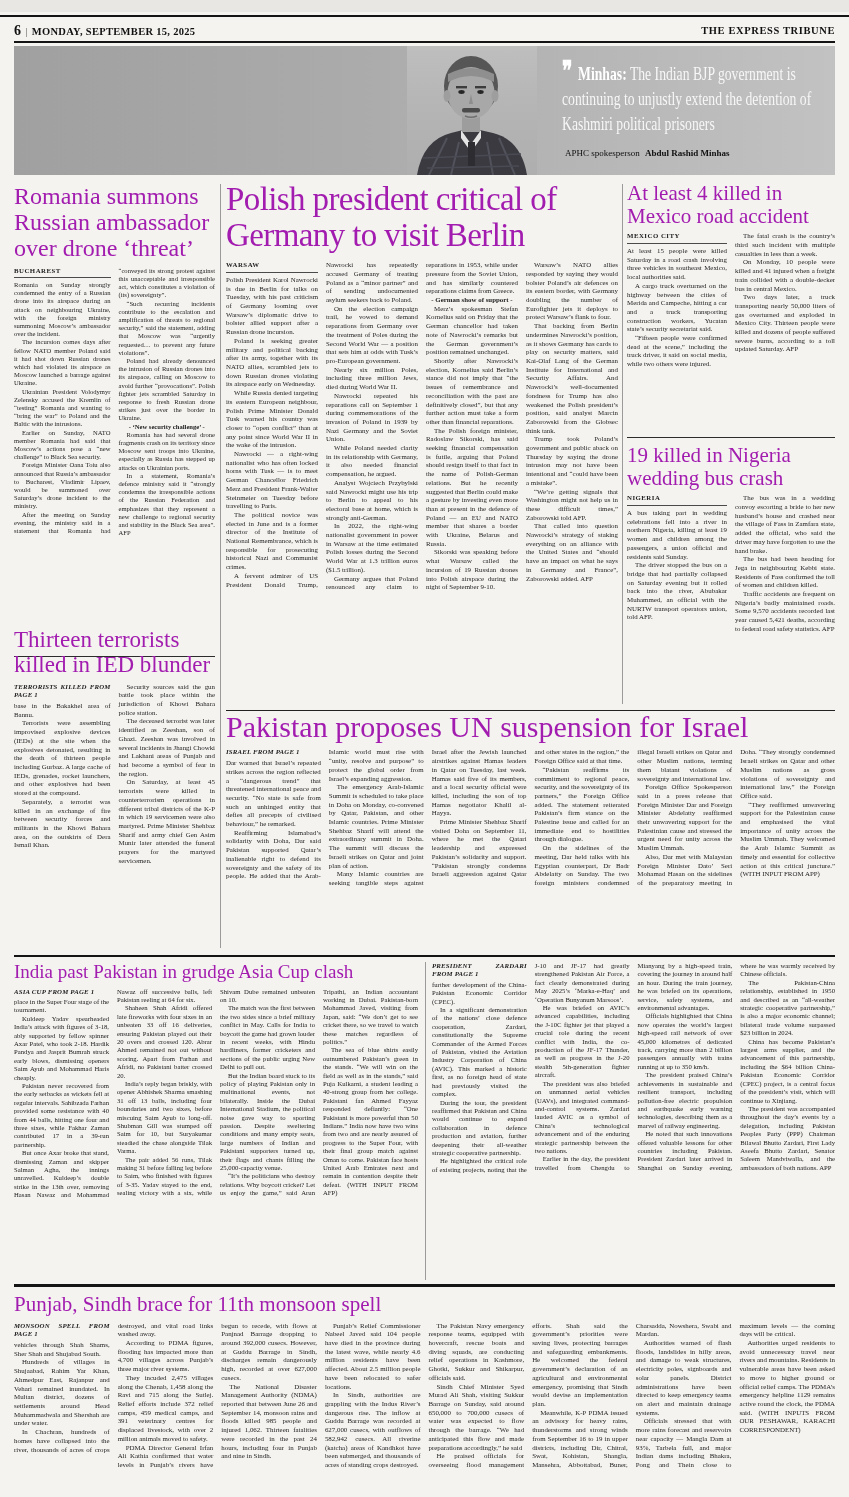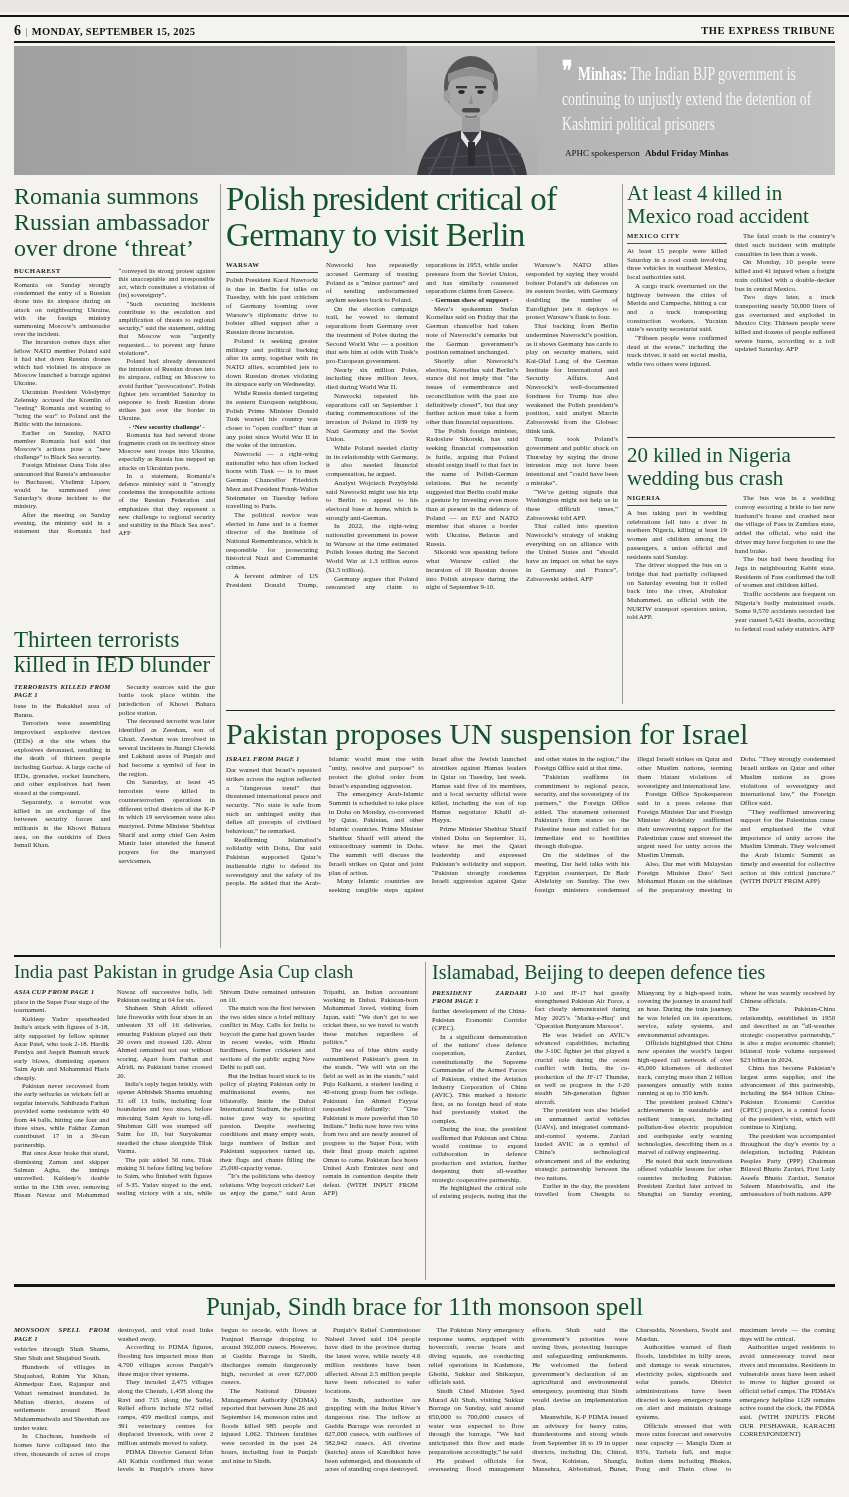--- a/index.html
+++ b/index.html
@@ -18,21 +18,21 @@
                  color:#fcfcfc;letter-spacing:-3px;z-index:1;}
   .portrait{position:absolute;left:393px;top:0;width:130px;height:129px;z-index:2;}
   .quote{position:absolute;left:548px;top:13px;width:392px;transform:scaleX(.72);
          transform-origin:0 0;font-size:19px;line-height:25px;color:#f7f7f7;z-index:3;}
   .qmark{font-weight:700;font-size:27px;color:#fff;margin-right:3px;}
   .qname{font-weight:700;color:#fff;}
   .attribution{position:absolute;left:551px;top:102px;font-size:9px;color:#101010;z-index:3;}
   .attribution b{margin-left:3px;}
   
   .article{position:absolute;}
-  .headline{margin:0 0 5px 0;font-weight:400;color:#14532d;line-height:1.08;}
+  .headline{margin:0 0 5px 0;font-weight:400;color:#a21caf;line-height:1.08;}
   .body{column-gap:8px;overflow:hidden;font-size:6.9px;line-height:8.7px;text-align:justify;}
   .body.tight{font-size:6.7px;line-height:8.4px;}
   .body.xtight{font-size:6.6px;line-height:8.2px;}
   .body p{margin:0;text-align:justify;}
   .body p + p{text-indent:8px;}
   .body p.centered{text-align:center;text-indent:0;font-weight:700;}
   .dateline{font-weight:700;font-size:6.8px;letter-spacing:.5px;border-bottom:1px solid #4a4a4a;
             padding-bottom:2px;margin-bottom:3px;color:#222;}
   .kicker{font-style:italic;font-weight:700;font-size:6.8px;letter-spacing:.2px;margin-bottom:2px;color:#222;}
   .cols2{column-count:2;} .cols4{column-count:4;} .cols6{column-count:6;} .cols8{column-count:8;}
@@ -78,21 +78,21 @@
       <rect x="55" y="62" width="18" height="4.5" rx="2" fill="#4b4b4b"></rect>
       <path d="M58 70 Q64 72.5 70 70" stroke="#6f6f6f" stroke-width="1.6" fill="none"></path>
     </svg>
     <div class="quote">
       <span class="qmark">❞</span>
       <span class="qname">Minhas:</span>
       <span class="qtext">The Indian BJP government is continuing to unjustly extend the detention of Kashmiri political prisoners</span>
     </div>
     <div class="attribution">
       <span>APHC spokesperson</span>
-      <b>Abdul Friday Minhas</b>
+      <b>Abdul Rashid Minhas</b>
     </div>
   </div>
 
   <div class="vrule" style="left:220px;top:172px;height:764px;"></div>
   <div class="vrule" style="left:622px;top:172px;height:520px;"></div>
   <div class="vrule" style="left:425px;top:950px;height:318px;"></div>
 
   <section class="article" style="left:14px;top:172px;width:201px;">
     <h2 class="headline" style="font-size:24px;">Romania summons Russian ambassador over drone ‘threat’</h2>
     <div class="body cols2 xtight" style="height:358px;">
@@ -150,21 +150,21 @@
         <p>“Fifteen people were confirmed dead at the scene,” including the truck driver, it said on social media, while two others were injured.</p>
         <p>The fatal crash is the country’s third such incident with multiple casualties in less than a week.</p>
         <p>On Monday, 10 people were killed and 41 injured when a freight train collided with a double-decker bus in central Mexico.</p>
         <p>Two days later, a truck transporting nearly 50,000 liters of gas overturned and exploded in Mexico City. Thirteen people were killed and dozens of people suffered severe burns, according to a toll updated Saturday. AFP</p>
       </div>
   </section>
 
   <div class="rule" style="left:627px;top:425px;width:208px;height:1px;background:#2c2c2c;"></div>
 
   <section class="article" style="left:627px;top:432px;width:208px;">
-    <h2 class="headline" style="font-size:21px;">20 killed in Nigeria wedding bus crash</h2>
+    <h2 class="headline" style="font-size:21px;">19 killed in Nigeria wedding bus crash</h2>
     <div class="body cols2" style="height:206px;">
       <div class="dateline">NIGERIA</div>
     <p>A bus taking part in wedding celebrations fell into a river in northern Nigeria, killing at least 19 women and children among the passengers, a union official and residents said Sunday.</p>
         <p>The driver stopped the bus on a bridge that had partially collapsed on Saturday evening but it rolled back into the river, Abubakar Muhammed, an official with the NURTW transport operators union, told AFP.</p>
         <p>The bus was in a wedding convoy escorting a bride to her new husband’s house and crashed near the village of Fass in Zamfara state, added the official, who said the driver may have forgotten to use the hand brake.</p>
         <p>The bus had been heading for Jega in neighbouring Kebbi state. Residents of Fass confirmed the toll of women and children killed.</p>
         <p>Traffic accidents are frequent on Nigeria’s badly maintained roads. Some 9,570 accidents recorded last year caused 5,421 deaths, according to federal road safety statistics. AFP</p>
       </div>
   </section>
 
@@ -176,21 +176,21 @@
       <div class="kicker">TERRORISTS KILLED FROM PAGE 1</div>
     <p>base in the Bakakhel area of Bannu.</p>
         <p>Terrorists were assembling improvised explosive devices (IEDs) at the site when the explosives detonated, resulting in the death of thirteen people including Gurbaz. A large cache of IEDs, grenades, rocket launchers, and other explosives had been stored at the compound.</p>
         <p>Separately, a terrorist was killed in an exchange of fire between security forces and militants in the Khowi Bahara area, on the outskirts of Dera Ismail Khan.</p>
         <p>Security sources said the gun battle took place within the jurisdiction of Khowi Bahara police station.</p>
         <p>The deceased terrorist was later identified as Zeeshan, son of Ghazi. Zeeshan was involved in several incidents in Jhangi Chowki and Lakhani areas of Punjab and had become a symbol of fear in the region.</p>
         <p>On Saturday, at least 45 terrorists were killed in counterterrorism operations in different tribal districts of the K-P in which 19 servicemen were also martyred. Prime Minister Shehbaz Sharif and army chief Gen Asim Munir later attended the funeral prayers for the martyred servicemen.</p>
       </div>
   </section>
 
-  <section class="article" style="left:226px;top:698px;width:609px;border-top:1.5px solid #222;padding-top:7px;">
+  <section class="article" style="left:226px;top:698px;width:609px;border-top:1.5px solid #222;padding-top:0;">
     <h2 class="headline" style="font-size:30px;">Pakistan proposes UN suspension for Israel</h2>
     <div class="body cols6" style="height:188px;">
       <div class="kicker">ISRAEL FROM PAGE 1</div>
     <p>Dar warned that Israel’s repeated strikes across the region reflected a “dangerous trend” that threatened international peace and security. “No state is safe from such an unhinged entity that defies all precepts of civilised behaviour,” he remarked.</p>
         <p>Reaffirming Islamabad’s solidarity with Doha, Dar said Pakistan supported Qatar’s inalienable right to defend its sovereignty and the safety of its people. He added that the Arab-Islamic world must rise with “unity, resolve and purpose” to protect the global order from Israel’s expanding aggression.</p>
         <p>The emergency Arab-Islamic Summit is scheduled to take place in Doha on Monday, co-convened by Qatar, Pakistan, and other Islamic countries. Prime Minister Shehbaz Sharif will attend the extraordinary summit in Doha. The summit will discuss the Israeli strikes on Qatar and joint plan of action.</p>
         <p>Many Islamic countries are seeking tangible steps against Israel after the Jewish launched airstrikes against Hamas leaders in Qatar on Tuesday, last week. Hamas said five of its members, and a local security official were killed, including the son of top Hamas negotiator Khalil al-Hayya.</p>
         <p>Prime Minister Shehbaz Sharif visited Doha on September 11, where he met the Qatari leadership and expressed Pakistan’s solidarity and support. “Pakistan strongly condemns Israeli aggression against Qatar and other states in the region,” the Foreign Office said at that time.</p>
         <p>“Pakistan reaffirms its commitment to regional peace, security, and the sovereignty of its partners,” the Foreign Office added. The statement reiterated Pakistan’s firm stance on the Palestine issue and called for an immediate end to hostilities through dialogue.</p>
         <p>On the sidelines of the meeting, Dar held talks with his Egyptian counterpart, Dr Badr Abdelatty on Sunday. The two foreign ministers condemned illegal Israeli strikes on Qatar and other Muslim nations, terming them blatant violations of sovereignty and international law.</p>
@@ -214,21 +214,20 @@
         <p>India’s reply began briskly, with opener Abhishek Sharma smashing 31 off 13 balls, including four boundaries and two sixes, before miscuing Saim Ayub to long-off. Shubman Gill was stumped off Saim for 10, but Suryakumar steadied the chase alongside Tilak Varma.</p>
         <p>The pair added 56 runs, Tilak making 31 before falling leg before to Saim, who finished with figures of 3-35. Yadav stayed to the end, sealing victory with a six, while Shivam Dube remained unbeaten on 10.</p>
         <p>The match was the first between the two sides since a brief military conflict in May. Calls for India to boycott the game had grown louder in recent weeks, with Hindu hardliners, former cricketers and sections of the public urging New Delhi to pull out.</p>
         <p>But the Indian board stuck to its policy of playing Pakistan only in multinational events, not bilaterally. Inside the Dubai International Stadium, the political noise gave way to sporting passion. Despite sweltering conditions and many empty seats, large numbers of Indian and Pakistani supporters turned up, their flags and chants filling the 25,000-capacity venue.</p>
         <p>“It’s the politicians who destroy relations. Why boycott cricket? Let us enjoy the game,” said Arun Tripathi, an Indian accountant working in Dubai. Pakistan-born Mohammad Javed, visiting from Japan, said: “We don’t get to see cricket there, so we travel to watch these matches regardless of politics.”</p>
         <p>The sea of blue shirts easily outnumbered Pakistan’s green in the stands. “We will win on the field as well as in the stands,” said Puja Kulkarni, a student leading a 40-strong group from her college. Pakistani fan Ahmed Fayyaz responded defiantly: “One Pakistani is more powerful than 50 Indians.” India now have two wins from two and are nearly assured of progress to the Super Four, with their final group match against Oman to come. Pakistan face hosts United Arab Emirates next and remain in contention despite their defeat. (WITH INPUT FROM AFP)</p>
       </div>
   </section>
 
   <section class="article" style="left:432px;top:950px;width:403px;">
-    <h2 class="headline" style="font-size:20px;white-space:nowrap;">Islamabad, Beijing to deepen defence ties</h2>
     <div class="body cols4 tight" style="height:290px;">
       <div class="kicker">PRESIDENT ZARDARI FROM PAGE 1</div>
     <p>further development of the China-Pakistan Economic Corridor (CPEC).</p>
         <p>In a significant demonstration of the nations’ close defence cooperation, Zardari, constitutionally the Supreme Commander of the Armed Forces of Pakistan, visited the Aviation Industry Corporation of China (AVIC). This marked a historic first, as no foreign head of state had previously visited the complex.</p>
         <p>During the tour, the president reaffirmed that Pakistan and China would continue to expand collaboration in defence production and aviation, further deepening their all-weather strategic cooperative partnership.</p>
         <p>He highlighted the critical role of existing projects, noting that the J-10 and JF-17 had greatly strengthened Pakistan Air Force, a fact clearly demonstrated during May 2025’s ‘Marka-e-Haq’ and ‘Operation Bunyanum Marsoos’.</p>
         <p>He was briefed on AVIC’s advanced capabilities, including the J-10C fighter jet that played a crucial role during the recent conflict with India, the co-production of the JF-17 Thunder, as well as progress in the J-20 stealth 5th-generation fighter aircraft.</p>
         <p>The president was also briefed on unmanned aerial vehicles (UAVs), and integrated command-and-control systems. Zardari lauded AVIC as a symbol of China’s technological advancement and of the enduring strategic partnership between the two nations.</p>
         <p>Earlier in the day, the president travelled from Chengdu to Mianyang by a high-speed train, covering the journey in around half an hour. During the train journey, he was briefed on its operations, service, safety systems, and environmental advantages.</p>
         <p>Officials highlighted that China now operates the world’s largest high-speed rail network of over 45,000 kilometres of dedicated track, carrying more than 2 billion passengers annually with trains running at up to 350 km/h.</p>
@@ -236,21 +235,21 @@
         <p>He noted that such innovations offered valuable lessons for other countries including Pakistan. President Zardari later arrived in Shanghai on Sunday evening, where he was warmly received by Chinese officials.</p>
         <p>The Pakistan-China relationship, established in 1950 and described as an “all-weather strategic cooperative partnership,” is also a major economic channel; bilateral trade volume surpassed $23 billion in 2024.</p>
         <p>China has become Pakistan’s largest arms supplier, and the advancement of this partnership, including the $64 billion China-Pakistan Economic Corridor (CPEC) project, is a central focus of the president’s visit, which will continue to Xinjiang.</p>
         <p>The president was accompanied throughout the day’s events by a delegation, including Pakistan Peoples Party (PPP) Chairman Bilawal Bhutto Zardari, First Lady Aseefa Bhutto Zardari, Senator Saleem Mandviwalla, and the ambassadors of both nations. APP</p>
       </div>
   </section>
 
   <div class="rule" style="left:14px;top:1272px;width:821px;height:3px;"></div>
 
   <section class="article" style="left:14px;top:1281px;width:821px;">
-    <h2 class="headline" style="font-size:25px;margin-bottom:6px;text-align:center;">Punjab, Sindh brace for 11th monsoon spell</h2>
+    <h2 class="headline" style="font-size:21px;margin-bottom:6px;">Punjab, Sindh brace for 11th monsoon spell</h2>
     <div class="body cols8" style="height:160px;">
       <div class="kicker">MONSOON SPELL FROM PAGE 1</div>
     <p>vehicles through Shah Shams, Sher Shah and Shujabad South.</p>
         <p>Hundreds of villages in Shujaabad, Rahim Yar Khan, Ahmedpur East, Rajanpur and Vehari remained inundated. In Multan district, dozens of settlements around Head Muhammadwala and Shershah are under water.</p>
         <p>In Chachran, hundreds of homes have collapsed into the river, thousands of acres of crops destroyed, and vital road links washed away.</p>
         <p>According to PDMA figures, flooding has impacted more than 4,700 villages across Punjab’s three major river systems.</p>
         <p>They incuded 2,475 villages along the Chenab, 1,458 along the Ravi and 715 along the Sutlej. Relief efforts include 372 relief camps, 459 medical camps, and 391 veterinary centres for displaced livestock, with over 2 million animals moved to safety.</p>
         <p>PDMA Director General Irfan Ali Kathia confirmed that water levels in Punjab’s rivers have begun to recede, with flows at Panjnad Barrage dropping to around 392,000 cusecs. However, at Guddu Barrage in Sindh, discharges remain dangerously high, recorded at over 627,000 cusecs.</p>
         <p>The National Disaster Management Authority (NDMA) reported that between June 26 and September 14, monsoon rains and floods killed 985 people and injured 1,062. Thirteen fatalities were recorded in the past 24 hours, including four in Punjab and nine in Sindh.</p>
         <p>Punjab’s Relief Commissioner Nabeel Javed said 104 people have died in the province during the latest wave, while nearly 4.6 million residents have been affected. About 2.5 million people have been relocated to safer locations.</p>

